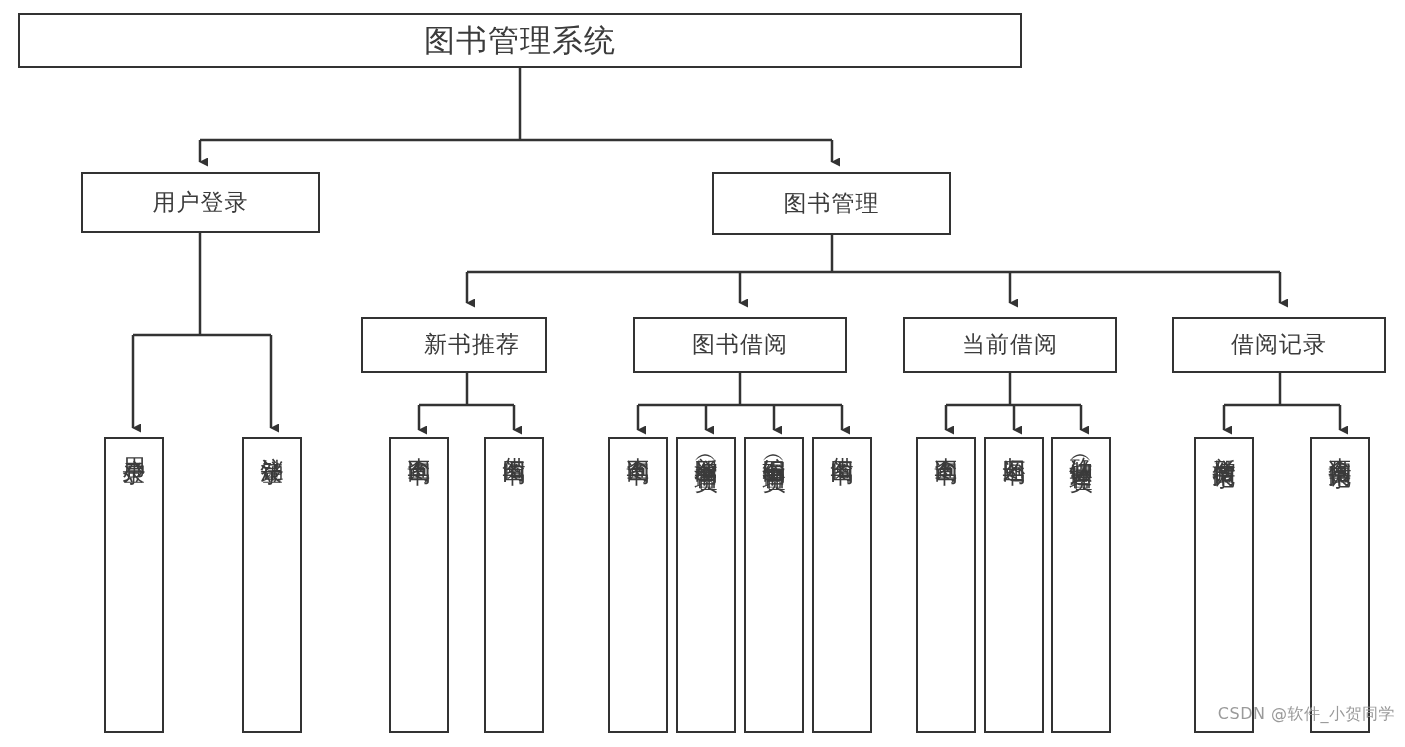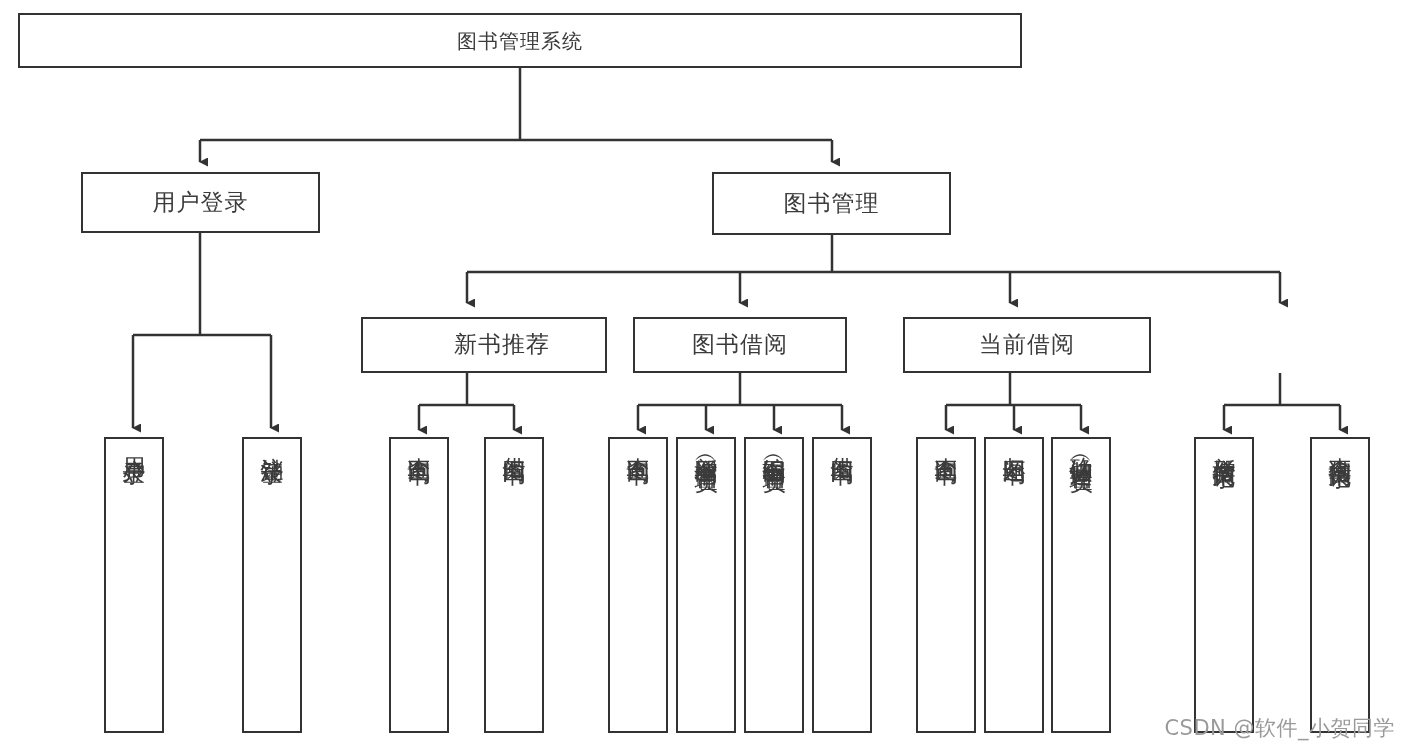--- a/index.html
+++ b/index.html
@@ -48,27 +48,27 @@
   .vlabel {
     writing-mode: vertical-rl;
     text-orientation: upright;
     font-size: 23px;
     line-height: 1.18;
     letter-spacing: 2px;
     color: #3b3b3b;
     white-space: nowrap;
   }
   .node.root {
-    font-size: 20px;
+    font-size: 31px;
   }
   #watermark {
     position: absolute;
     right: 10px;
-    bottom: 5px;
-    font-size: 21px;
+    bottom: 22px;
+    font-size: 16px;
     color: #9a9a9a;
     z-index: 5;
     white-space: nowrap;
     letter-spacing: 0.5px;
   }
 </style>
 </head>
 <body>
 
 <div id="canvas">
@@ -128,32 +128,35 @@
   </div>
 
   <div class="node horiz" style="left:81px; top:172px; width:239px; height:61px;">
     <span>用户登录</span>
   </div>
 
   <div class="node horiz" style="left:712px; top:172px; width:239px; height:63px;">
     <span>图书管理</span>
   </div>
 
-  <div class="node horiz" style="left:361px; top:317px; width:246px; height:56px;padding-left:36px;">
+  <div class="node horiz" style="left:361px; top:317px; width:186px; height:56px;padding-left:36px;">
     <span>新书推荐</span>
   </div>
 
   <div class="node horiz" style="left:633px; top:317px; width:214px; height:56px;text-align:center;">
     <span>图书借阅</span>
   </div>
 
-  <div class="node horiz" style="left:903px; top:317px; width:248px; height:56px;">
+  <div class="node horiz" style="left:903px; top:317px; width:214px; height:56px;">
     <span>当前借阅</span>
   </div>
 
+  <div class="node horiz" style="left:1172px; top:317px; width:214px; height:56px;">
+    <span>借阅记录</span>
+  </div>
 
   <div class="node vert" style="left:104px; top:437px; width:60px; height:296px;">
     <span class="vlabel">用户登录</span>
   </div>
 
   <div class="node vert" style="left:242px; top:437px; width:60px; height:296px;">
     <span class="vlabel">注销登录</span>
   </div>
 
   <div class="node vert" style="left:389px; top:437px; width:60px; height:296px;">

